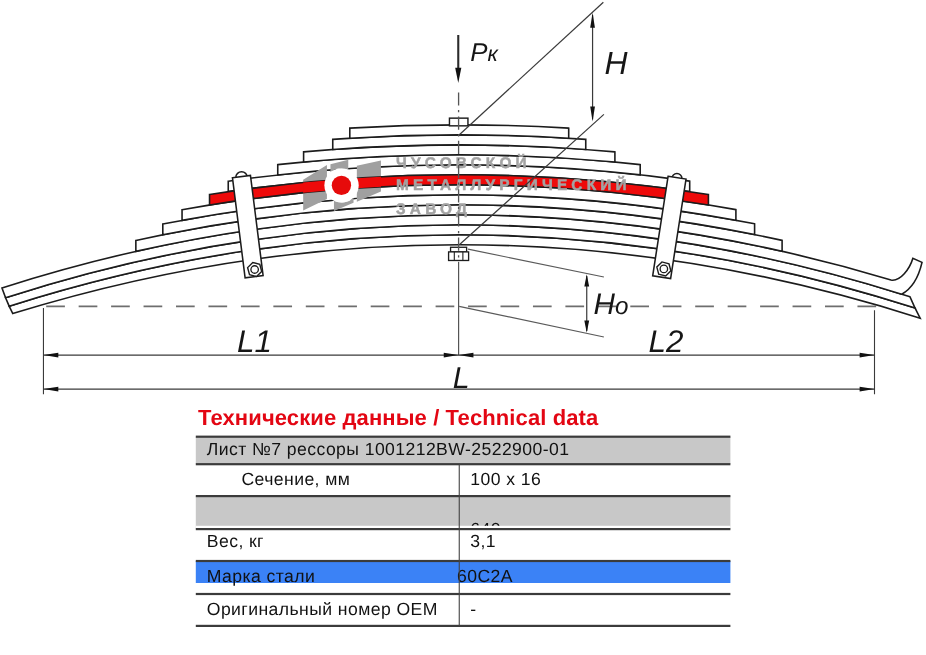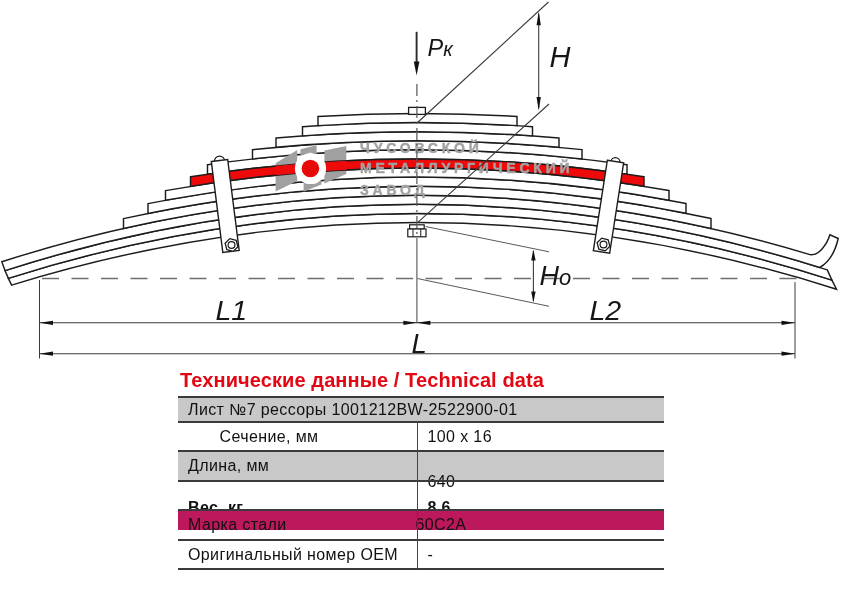--- a/index.html
+++ b/index.html
@@ -89,28 +89,27 @@
 <div style="position:absolute;left:180px;top:368.5px;font-size:20px;letter-spacing:0.1px;font-weight:bold;color:#e30613;">Технические данные / Technical data</div>
 <div style="position:absolute;left:177.5px;top:396.5px;width:486.5px;height:172.5px;font-size:16px;letter-spacing:0.38px;color:#111;">
       <div style="position:absolute;left:0;top:0.0px;width:486.5px;height:25.5px;background:#c8c8c8;">
         <div style="position:absolute;left:10.5px;top:0;height:25.5px;line-height:25.5px;">Лист №7 рессоры 1001212BW-2522900-01</div>
       </div>
       <div style="position:absolute;left:0;top:25.5px;width:486.5px;height:29.3px;background:#ffffff;">
         <div style="position:absolute;left:2px;top:0;height:22px;line-height:29.3px;margin-left:40px;">Сечение, мм</div>
         <div style="position:absolute;left:250px;top:0;height:29.3px;line-height:29.3px;">100 x 16</div>
       </div>
       <div style="position:absolute;left:0;top:54.8px;width:486.5px;height:29.4px;background:#c8c8c8;">
-        <div style="position:absolute;left:10.5px;top:0;height:29.4px;line-height:29.4px;">Длина, мм</div>
         <div style="position:absolute;left:250px;top:16px;height:29.4px;line-height:29.4px;">640</div>
       </div>
-      <div style="position:absolute;left:0;top:96px;width:486.5px;height:29.3px;background:#ffffff;font-weight:bold;">
+      <div style="position:absolute;left:0;top:81px;width:486.5px;height:29.3px;background:#ffffff;">
         <div style="position:absolute;left:10.5px;top:0;height:29.3px;line-height:29.3px;">Вес, кг</div>
-        <div style="position:absolute;left:250px;top:0;height:29.3px;line-height:29.3px;">8,6</div>
+        <div style="position:absolute;left:250px;top:0;height:29.3px;line-height:29.3px;">3,1</div>
       </div>
-      <div style="position:absolute;left:0;top:113.5px;width:486.5px;height:20px;background:#be185d;">
+      <div style="position:absolute;left:0;top:113.5px;width:486.5px;height:20px;background:#3b82f6;">
         <div style="position:absolute;left:10.5px;top:0;height:29.5px;line-height:29.5px;">Марка стали</div>
         <div style="position:absolute;left:238px;top:0;height:29.5px;line-height:29.5px;">60C2A</div>
       </div>
       <div style="position:absolute;left:0;top:143.0px;width:486.5px;height:29.5px;background:#ffffff;">
         <div style="position:absolute;left:10.5px;top:0;height:19px;line-height:29.5px;">Оригинальный номер OEM</div>
         <div style="position:absolute;left:250px;top:0;height:29.5px;line-height:29.5px;">-</div>
       </div>
       <div style="position:absolute;left:0;top:-1.0px;width:486.5px;height:0;border-top:2px solid #3b3b3b;"></div>
       <div style="position:absolute;left:0;top:24.5px;width:486.5px;height:0;border-top:2px solid #3b3b3b;"></div>
       <div style="position:absolute;left:0;top:53.8px;width:486.5px;height:0;border-top:2px solid #3b3b3b;"></div>

